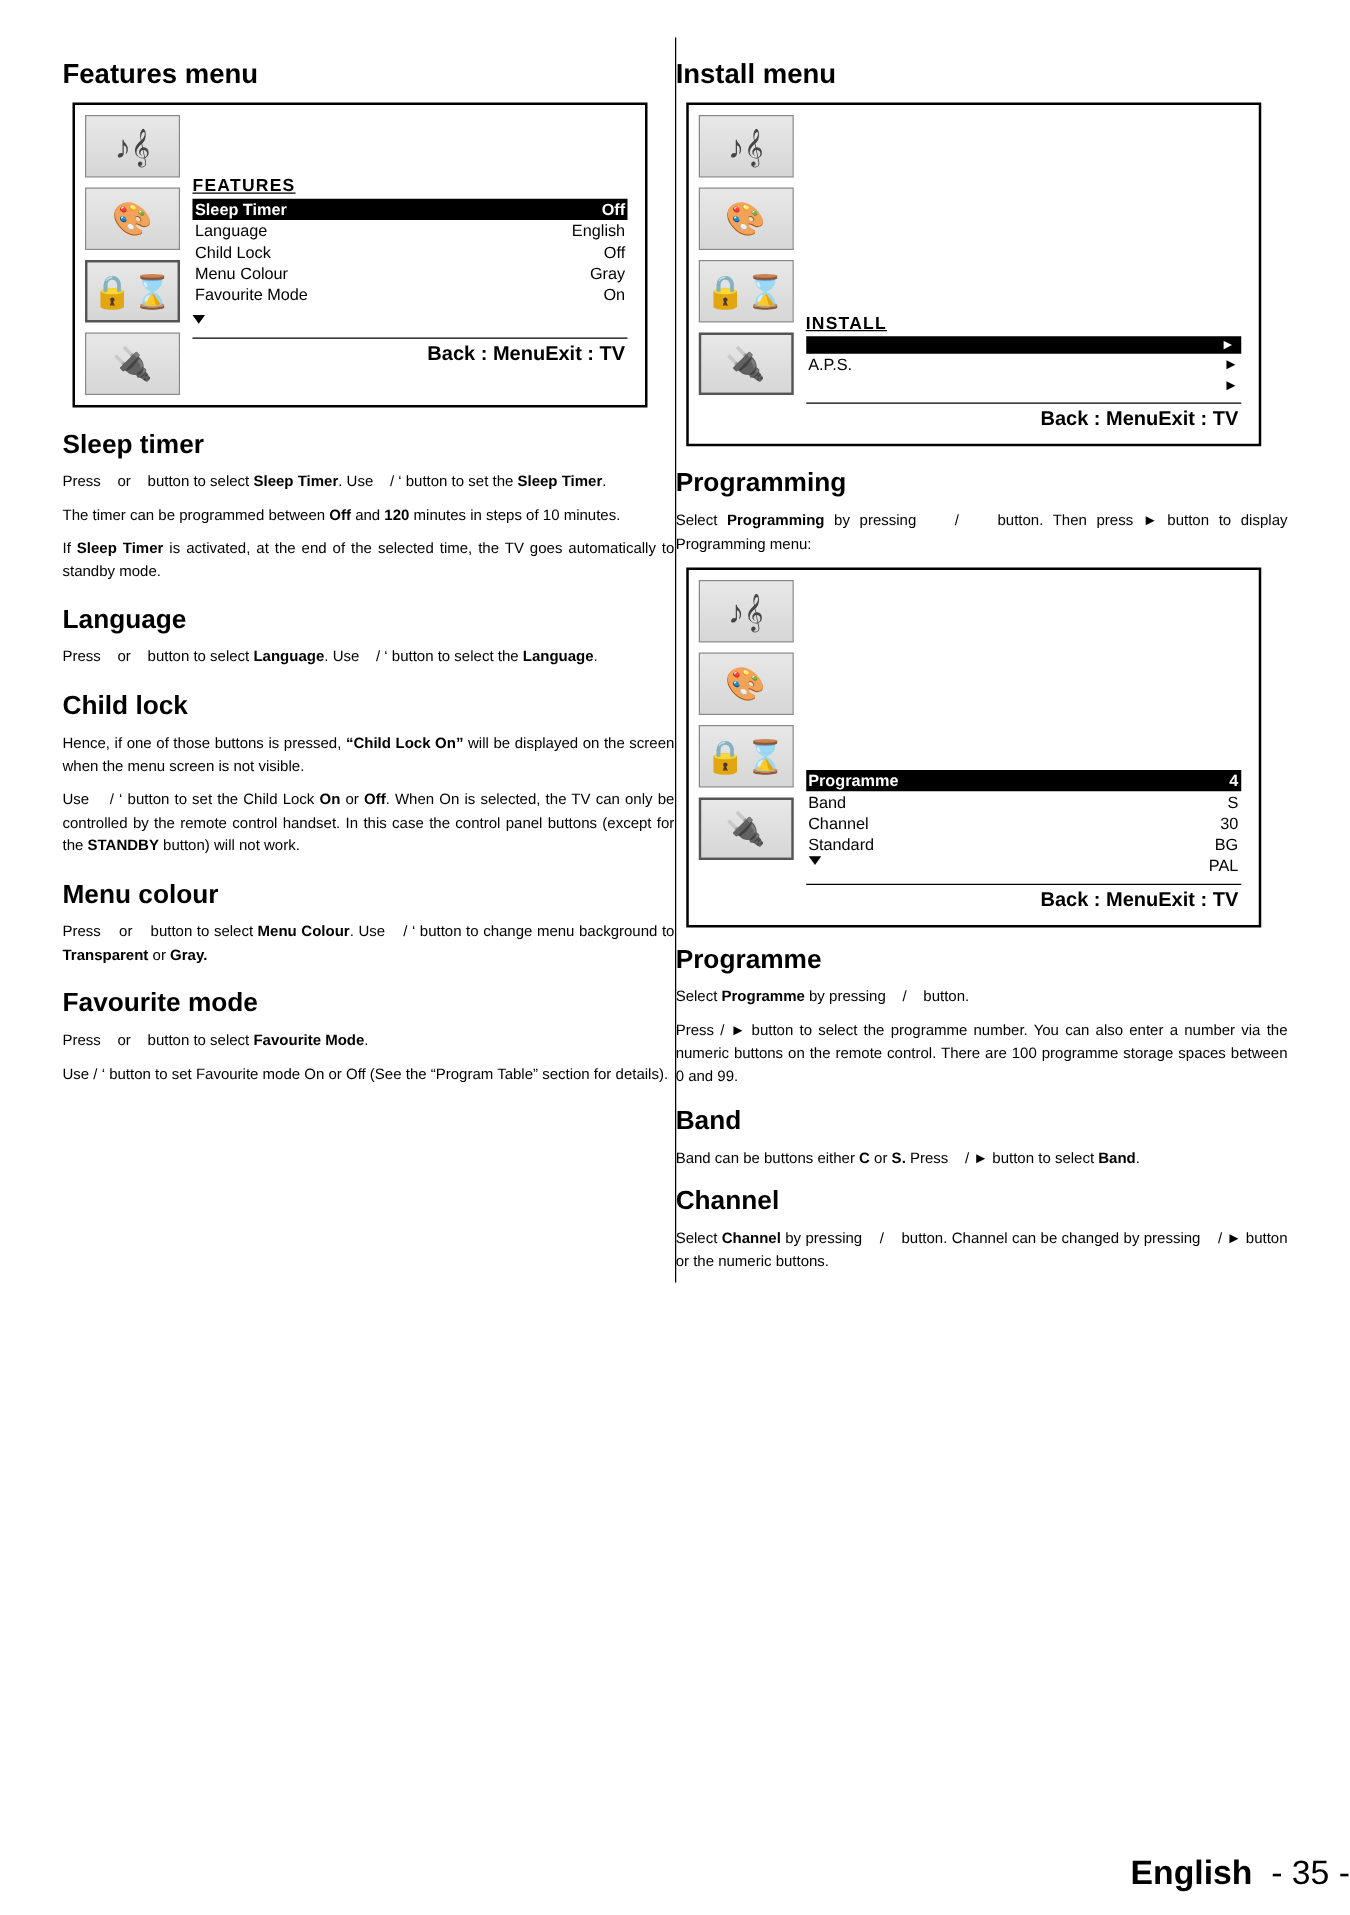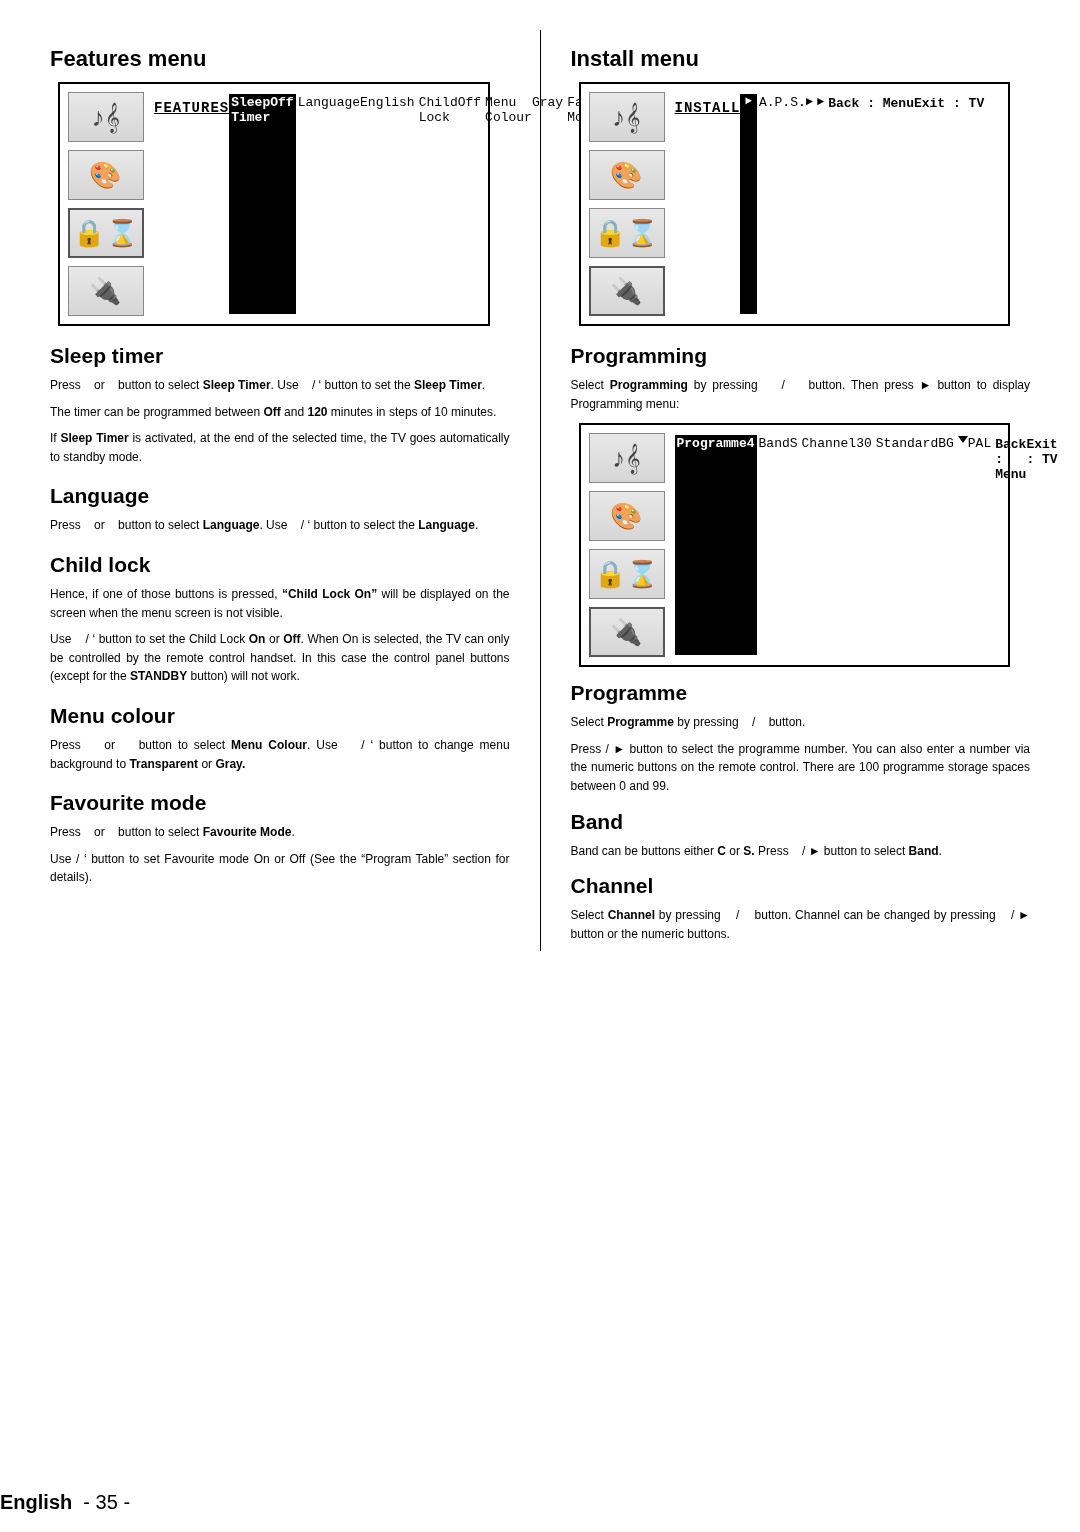--- a/index.html
+++ b/index.html
@@ -7,21 +7,20 @@
     width: 1080px;
     height: 1532px;
     background: #fff;
     font-family: Arial, Helvetica, sans-serif;
     color: #000;
     padding: 30px 50px 20px 50px;
     position: relative;
   }
   .columns {
     display: flex;
-    gap: 30px;
   }
   .col {
     flex: 1;
     min-width: 0;
   }
   .divider {
     width: 1px;
     background: #000;
     align-self: stretch;
   }
@@ -75,21 +74,21 @@
     font-size: 26px;
     color: #444;
   }
   .osd-icon.sel {
     border: 2px solid #555;
   }
   .osd-body {
     flex: 1;
     padding: 2px 6px 2px 10px;
     display: flex;
-    font-family: Liberation Mono, monospace;
+    flex-direction: column;
   }
   .osd-spacer { flex-grow: 0; height: 40px; }
   .osd-title {
     font-size: 14px;
     font-weight: bold;
     letter-spacing: 1px;
     text-decoration: underline;
     margin: 6px 0 3px 0;
   }
   .osd-row {
@@ -102,22 +101,22 @@
     background: #000;
     color: #fff;
     font-weight: bold;
   }
   .osd-hr {
     border-top: 1px solid #000;
     margin: 6px 0 2px 0;
   }
   .osd-footer {
     display: flex;
-    justify-content: space-between;
-    font-size: 13px;
+    justify-content: flex-end;
+    font-size: 16px;
     font-weight: bold;
     padding: 2px 2px 0 2px;
   }
   .triangle-down {
     width: 0; height: 0;
     border-left: 5px solid transparent;
     border-right: 5px solid transparent;
     border-top: 7px solid #000;
     display: inline-block;
   }
@@ -130,22 +129,22 @@
     color: #fff;
     padding: 0 3px;
     font-size: 11px;
   }
 
   .page-footer {
     position: absolute;
     bottom: 18px;
     left: 0;
     width: 100%;
-    text-align: left;
-    font-size: 20px;
+    text-align: right;
+    font-size: 27px;
   }
 </style>
 </head>
 <body>
 
 <div class="columns">
 
   <div class="col">
     <h2 class="section">Features menu</h2>
 

